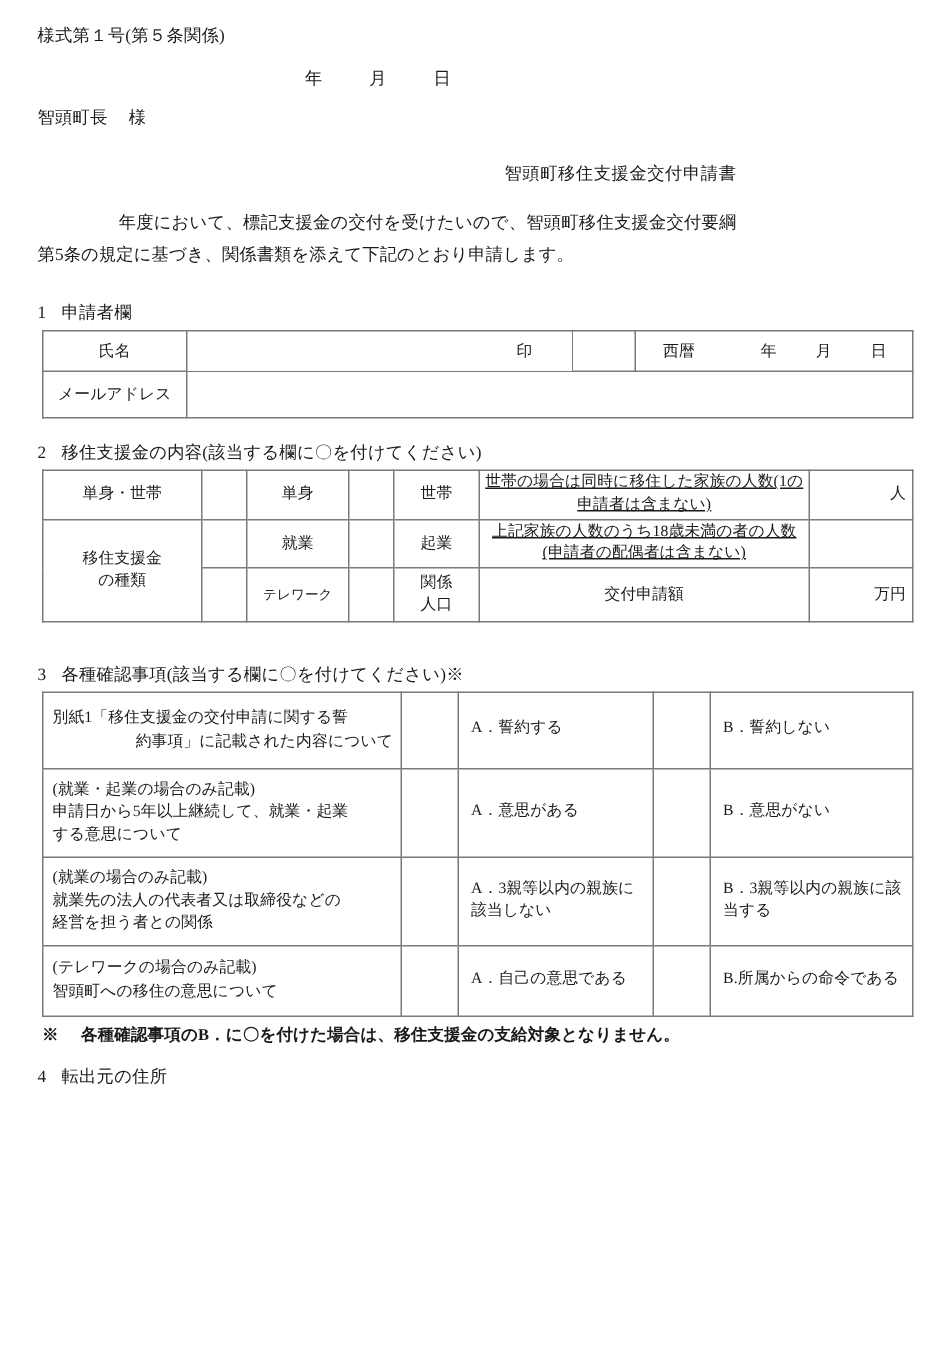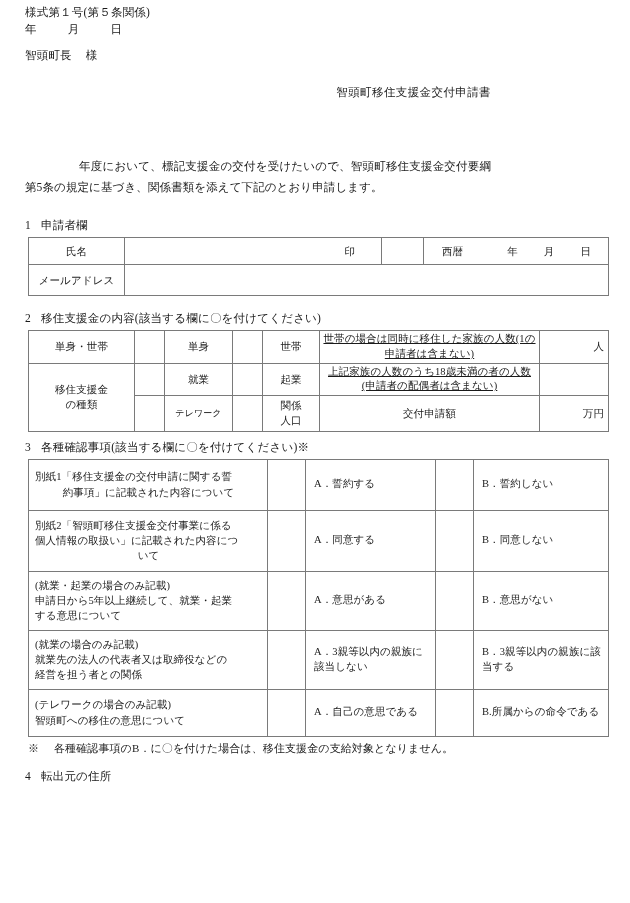--- a/index.html
+++ b/index.html
@@ -14,71 +14,71 @@
     font-family: "Liberation Serif", "DejaVu Serif", serif;
     color: #1a1a1a;
     font-size: 11px;
     -webkit-font-smoothing: antialiased;
   }
   .page {
     position: relative;
     width: 516px;
     height: 903px;
     box-sizing: border-box;
-    padding: 6px 25px 0 25px;
+    padding: 18px 25px 0 25px;
     border-radius: 20px;
   }
 
   
   .form-no {
     font-size: 11.5px;
     letter-spacing: 0.2px;
     line-height: 1.2;
   }
   .date-line {
-    margin-top: 2px;
-    text-align: left;
+    margin-top: 13px;
+    text-align: center;
     padding-right: 12px;
     font-size: 11.5px;
     letter-spacing: 0.2px;
   }
   .date-line span { display: inline-block; }
   .date-y { margin-right: 28px; }
   .date-m { margin-right: 28px; }
   .addressee {
     margin-top: 11px;
     font-size: 11.5px;
     letter-spacing: 0.2px;
   }
   .addressee .hon { margin-left: 14px; }
   .doc-title {
     margin-top: 22px;
     text-align: right;
     font-size: 11.5px;
     letter-spacing: 0.4px;
   }
   .intro {
-    margin-top: 56px;
+    margin-top: 16px;
     font-size: 11.5px;
     line-height: 1.85;
     letter-spacing: 0.1px;
     text-align: justify;
   }
   .intro .indent { display: inline-block; width: 54px; }
 
   
   .sec-head {
     font-size: 11.5px;
     letter-spacing: 0.2px;
     margin-bottom: 4px;
   }
   .sec-head .num { display: inline-block; width: 16px; }
   .sec-1 { margin-top: 20px; }
   .sec-2 { margin-top: 15px; }
-  .sec-3 { margin-top: 8px; }
+  .sec-3 { margin-top: 27px; }
   .sec-4 { margin-top: 13px; }
 
   
   table.form {
     border-collapse: collapse;
     width: 580px;
     margin-left: 3px;
     table-layout: fixed;
   }
   table.form td {
@@ -107,28 +107,29 @@
 
   
   .t2 td { height: 20px; }
   .t2 .desc { text-align: center; line-height: 1.4; padding: 1px 3px; text-decoration: underline; }
   .t2 .small { font-size: 9px; }
 
   
   .t3 td { vertical-align: middle; }
   .t3 .q { padding: 3px 5px 3px 6px; line-height: 1.45; }
   .t3 .opt { padding-left: 8px; line-height: 1.35; }
-  .t3 .q .ctr-line { display: block; text-align: center; }
+  .t3 .q .ctr-line { display: block; text-align: right; }
 
   
   .note {
     font-size: 11px;
     letter-spacing: 0.1px;
     margin-top: 4px;
     margin-left: 3px;
+    font-weight: bold;
   }
   .note .mk { display: inline-block; width: 26px; }
 </style>
 </head>
 <body>
 
 <div class="page">
 
   <div class="form-no">様式第１号(第５条関係)</div>
 
@@ -240,31 +241,20 @@
         <td class="sh q" style="height:44px">
           <span>別紙1「移住支援金の交付申請に関する誓</span><br>
           <span class="ctr-line">約事項」に記載された内容について</span>
         </td>
         <td></td>
         <td class="opt">A．誓約する</td>
         <td></td>
         <td class="opt">B．誓約しない</td>
       </tr>
       <tr>
-        <td class="sh q" style="height:54px">
-          <span>別紙2「智頭町移住支援金交付事業に係る</span><br>
-          <span>個人情報の取扱い」に記載された内容につ</span><br>
-          <span class="ctr-line">いて</span>
-        </td>
-        <td></td>
-        <td class="opt">A．同意する</td>
-        <td></td>
-        <td class="opt">B．同意しない</td>
-      </tr>
-      <tr>
         <td class="sh q" style="height:52px">
           <span>(就業・起業の場合のみ記載)</span><br>
           <span>申請日から5年以上継続して、就業・起業</span><br>
           <span>する意思について</span>
         </td>
         <td></td>
         <td class="opt">A．意思がある</td>
         <td></td>
         <td class="opt">B．意思がない</td>
       </tr>

